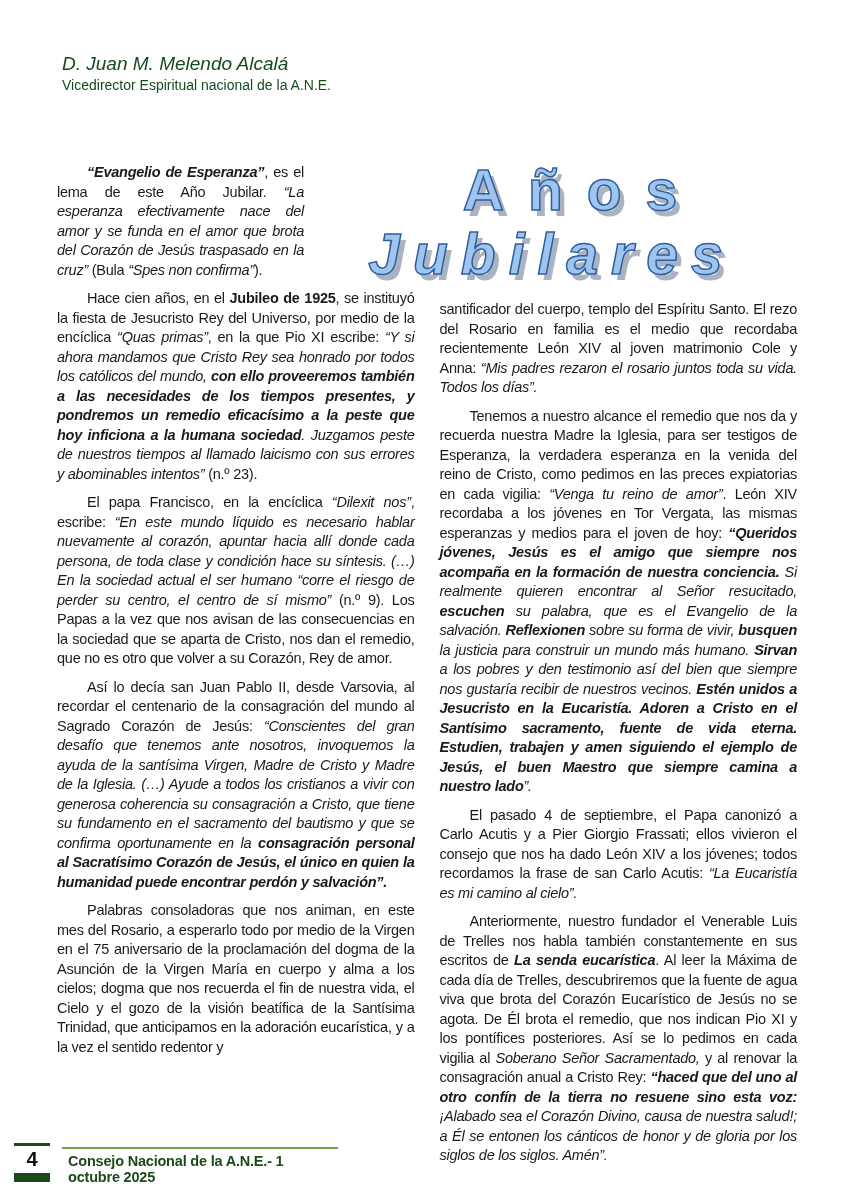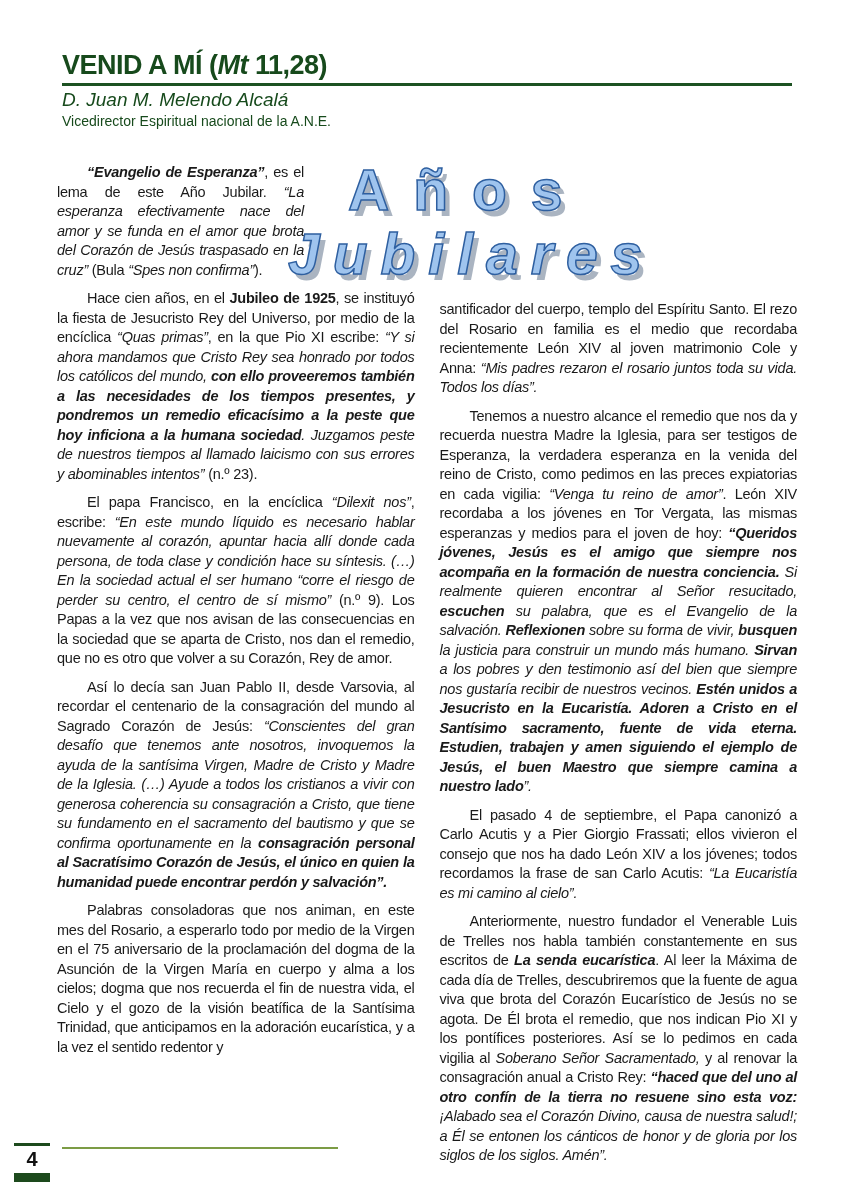--- a/index.html
+++ b/index.html
@@ -23,21 +23,21 @@
   .author-block{margin-top:2px;text-align:left;color:#174a1c;}
   .author-name{font-size:19px;font-style:italic;line-height:24px;}
   .author-role{font-size:14px;line-height:19px;}
   
   .wordart{
     position:absolute;top:158px;left:288px;width:528px;
     font-weight:bold;
     color:#9fc4ee;
     -webkit-text-stroke:1.5px #2e5fa0;
     text-shadow:5px 6px 0 rgba(125,140,160,0.65);
-    text-align:left;
+    text-align:center;
     line-height:64px;
     user-select:none;
   }
   .wordart .wa1{font-size:57px;letter-spacing:24px;padding-left:60px;}
   .wordart .wa2{font-size:57px;letter-spacing:13px;font-style:italic;}
   
   .columns{
     position:absolute;top:163px;left:57px;right:48px;
     display:flex;gap:25px;
   }
@@ -67,21 +67,20 @@
     font-size:14.5px;font-weight:bold;color:#1d4a1d;
     padding-left:6px;letter-spacing:-0.2px;
   }
 </style>
 </head>
 <body>
 
 <div class="page">
 
   <div class="header">
-    <div class="title"><span class="run-b">VENID A MÍ (</span><span class="run-bi">Mt</span><span class="run-b"> 11,28)</span></div>
     <div class="author-block">
       <div class="author-name">D. Juan M. Melendo Alcalá</div>
       <div class="author-role">Vicedirector Espiritual nacional de la A.N.E.</div>
     </div>
   </div>
 
   <div class="wordart">
     <div class="wa1">Años</div>
     <div class="wa2">Jubilares</div>
   </div>
@@ -103,16 +102,17 @@
   </div>
 
   <div class="footer">
     <div class="pageno-block">
       <div class="pageno-topline"></div>
       <div class="pageno">4</div>
       <div class="pageno-bar"></div>
     </div>
     <div class="footer-main">
       <div class="footer-line"></div>
+      <div class="footer-text">Consejo Nacional de la A.N.E.- 1 octubre 2025</div>
     </div>
   </div>
 
 </div>
 
 </body></html>

